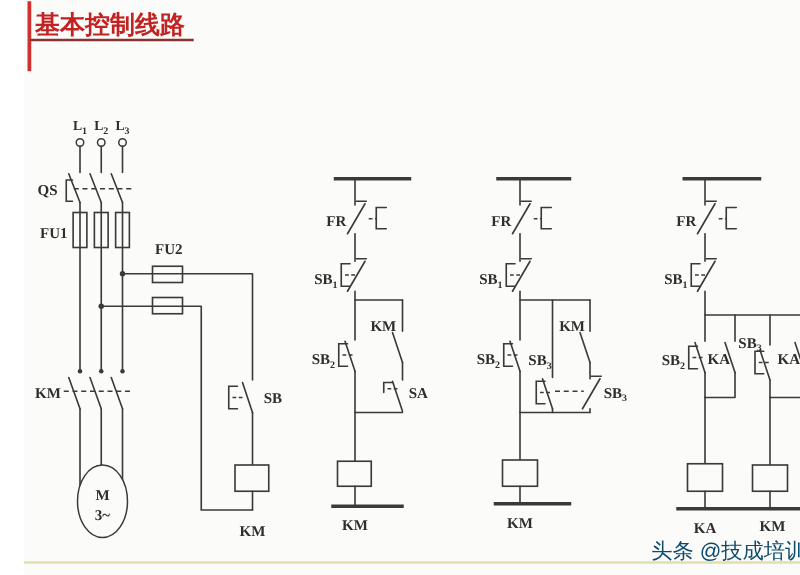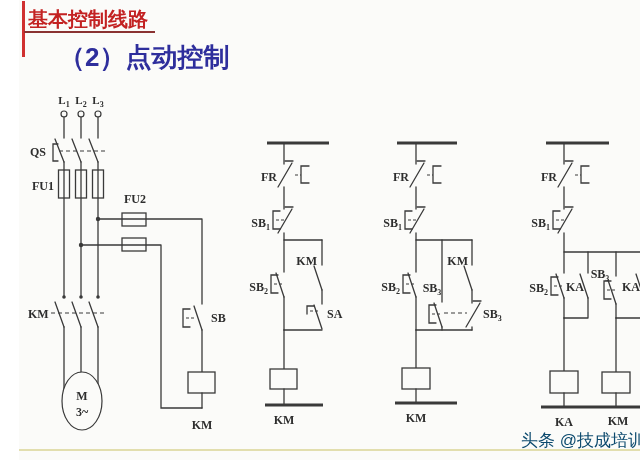--- a/index.html
+++ b/index.html
@@ -24,21 +24,20 @@
   .lbl-s{font-family:"Liberation Serif", serif;font-size:11px;font-weight:bold;fill:#2e2e2e;}
   .sub{font-size:8px;}
 </style>
 </head>
 <body>
 
 <div class="stage">
   <div class="accent-bar"></div>
   <div class="page-title">基本控制线路</div>
   <div class="title-underline"></div>
-  <div class="page-subtitle">（2）点动控制</div>
 
   <svg width="640" height="460" viewBox="0 0 640 460">
 
     <g>
 
       <text class="lbl-s" x="45" y="104" text-anchor="middle"><tspan>L</tspan><tspan class="sub" dy="3">1</tspan></text>
       <text class="lbl-s" x="62" y="104" text-anchor="middle"><tspan>L</tspan><tspan class="sub" dy="3">2</tspan></text>
       <text class="lbl-s" x="79" y="104" text-anchor="middle"><tspan>L</tspan><tspan class="sub" dy="3">3</tspan></text>
       <circle class="term" cx="45" cy="114" r="3"></circle>
       <circle class="term" cx="62" cy="114" r="3"></circle>

